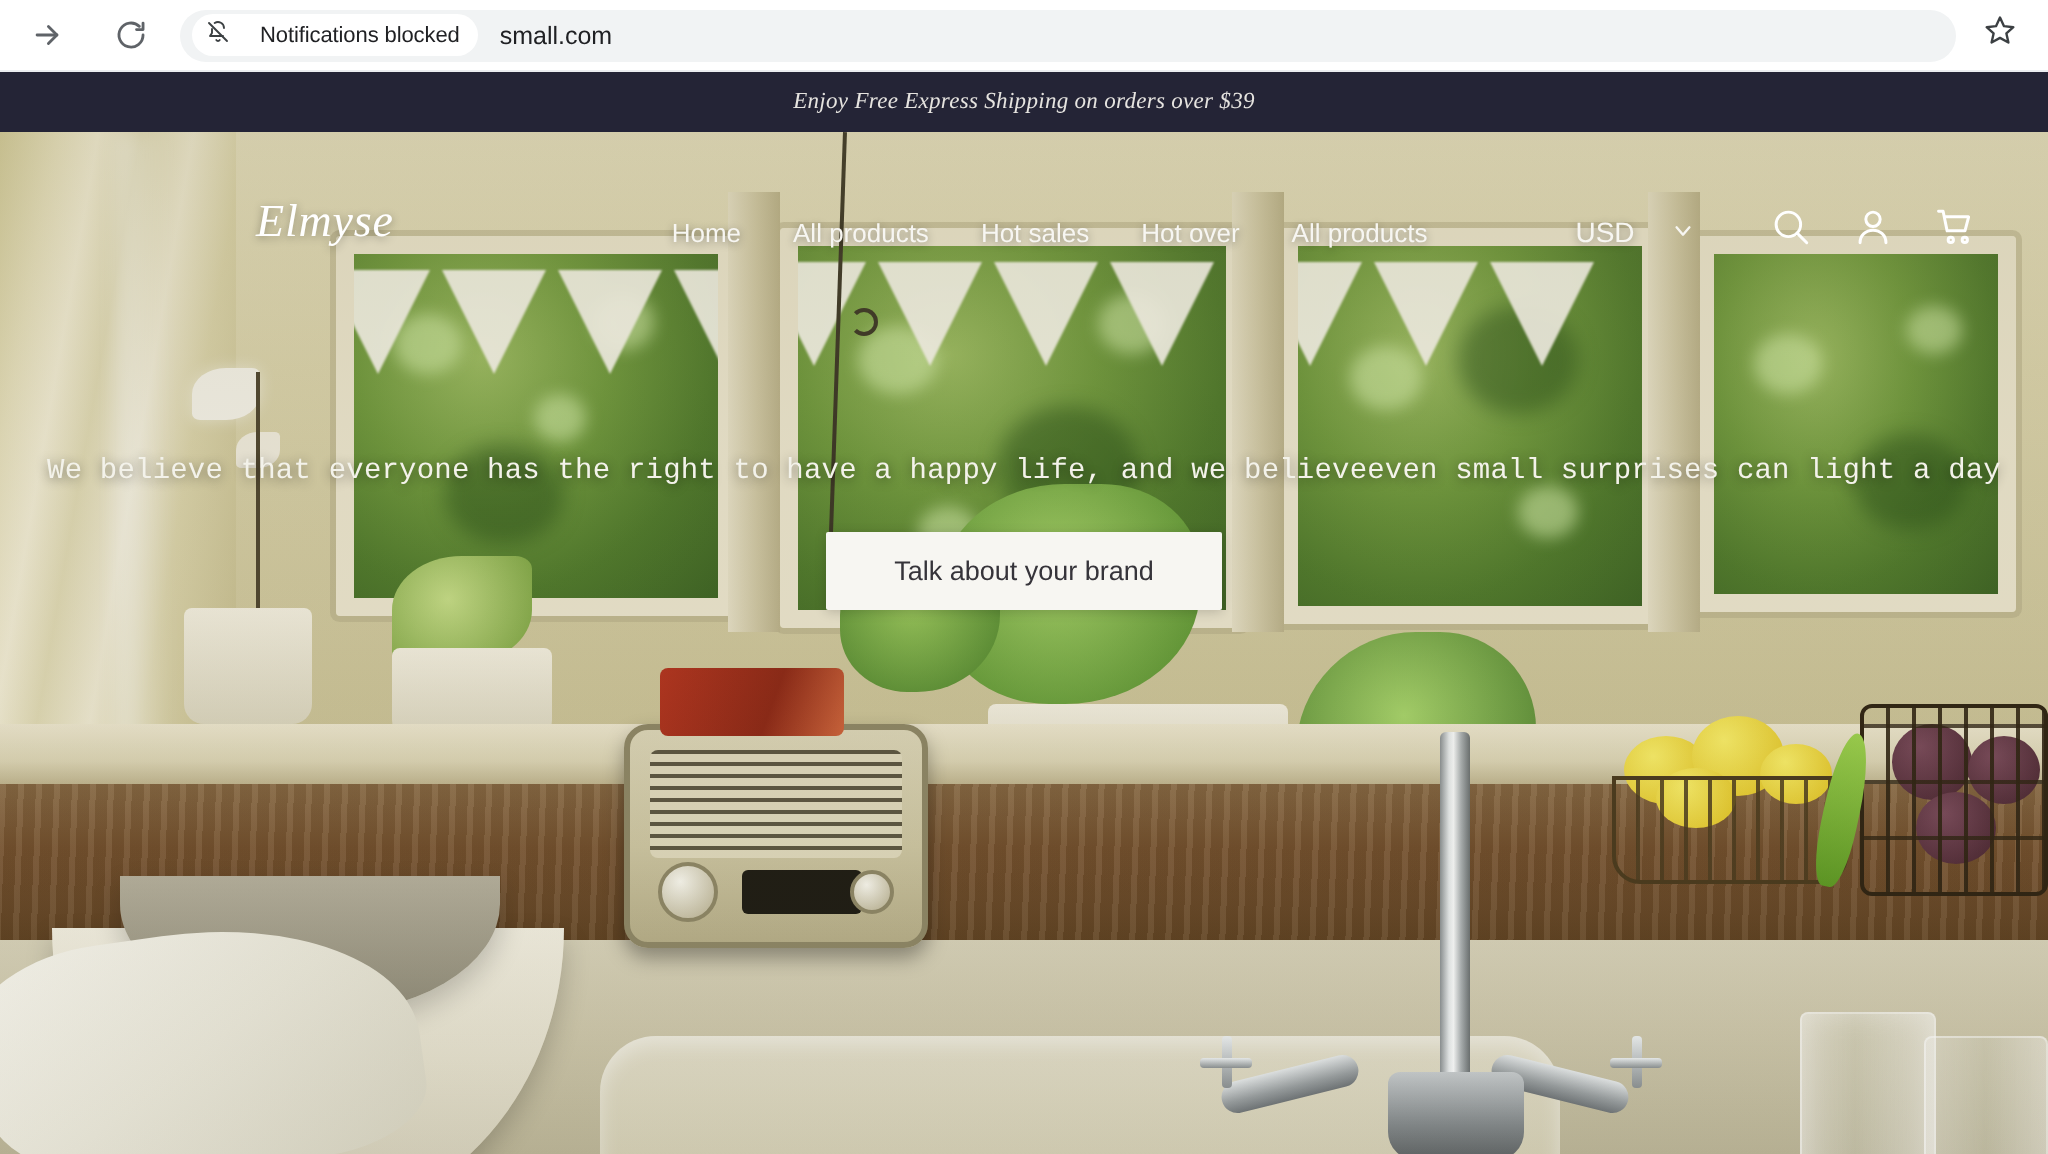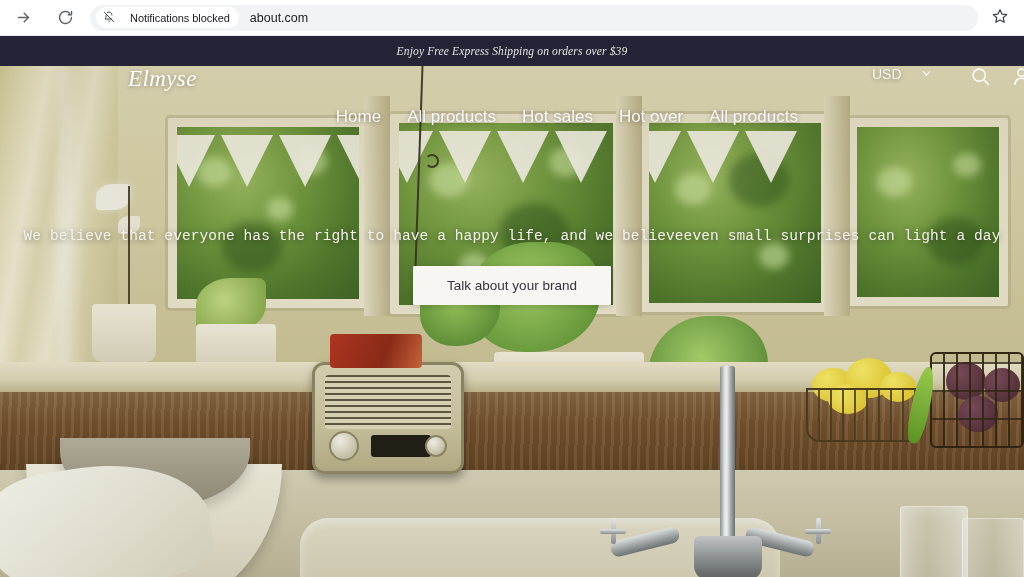--- a/index.html
+++ b/index.html
@@ -306,41 +306,41 @@
   }
   
   .ph-tint {
     position:absolute; inset:0;
     background: linear-gradient(180deg, rgba(120,110,60,.18) 0%, rgba(90,80,40,.10) 30%, rgba(60,50,20,.06) 100%);
   }
 
   
   .site-header {
     position: absolute; top: 0; left: 0; width: 1024px; height: 58px;
-    display: flex; align-items: flex-start;
+    display: flex; align-items: flex-end;
     padding: 0 22px 0 0;
     z-index: 20;
   }
   .logo {
     font-family: "Liberation Serif", serif;
     font-style: italic;
     font-size: 23px;
     color: #ffffff;
     margin-left: 128px;
     text-shadow: 0 1px 4px rgba(0,0,0,.35);
     letter-spacing: .4px;
     white-space: nowrap;
   }
   .main-nav {
     display: flex; align-items: center;
     gap: 26px;
     margin-left: 139px;
   }
   .main-nav a {
-    font-size: 17px;
+    font-size: 13px;
     color: #f7f6f2;
     text-decoration: none;
     text-shadow: 0 1px 4px rgba(0,0,0,.38);
     white-space: nowrap;
     margin-top: 41px;
   }
   .currency {
     display: flex; align-items: center; gap: 19px;
     margin-left: 74px;
     font-size: 14px;
@@ -422,21 +422,21 @@
       <span>
         <svg width="12" height="12" viewBox="0 0 24 24" fill="none" stroke="#3c4043" stroke-width="1.9" stroke-linecap="round" stroke-linejoin="round">
           <path d="M18 8a6 6 0 0 0-9.3-5"></path>
           <path d="M6 9v4l-2 3h13"></path>
           <path d="M10.3 20a2 2 0 0 0 3.4 0"></path>
           <line x1="3" y1="3" x2="21" y2="21"></line>
         </svg>
       </span>
       <span class="chip-label">Notifications blocked</span>
     </div>
-    <span class="url-text">about.com</span>
+    <span class="url-text">small.com</span>
   </div>
 
   <div class="star-btn">
     <span>
       <svg width="16" height="16" viewBox="0 0 24 24" fill="none" stroke="#3c4043" stroke-width="1.8" stroke-linecap="round" stroke-linejoin="round">
         <polygon points="12 2.6 15 9.1 22 9.9 16.8 14.6 18.3 21.4 12 17.9 5.7 21.4 7.2 14.6 2 9.9 9 9.1"></polygon>
       </svg>
     </span>
   </div>
 </div>

